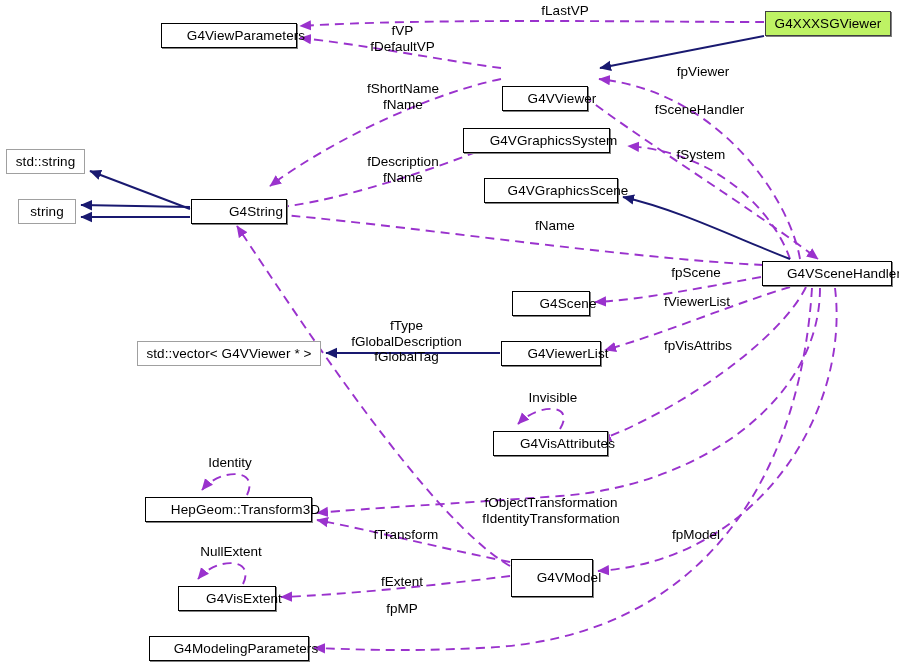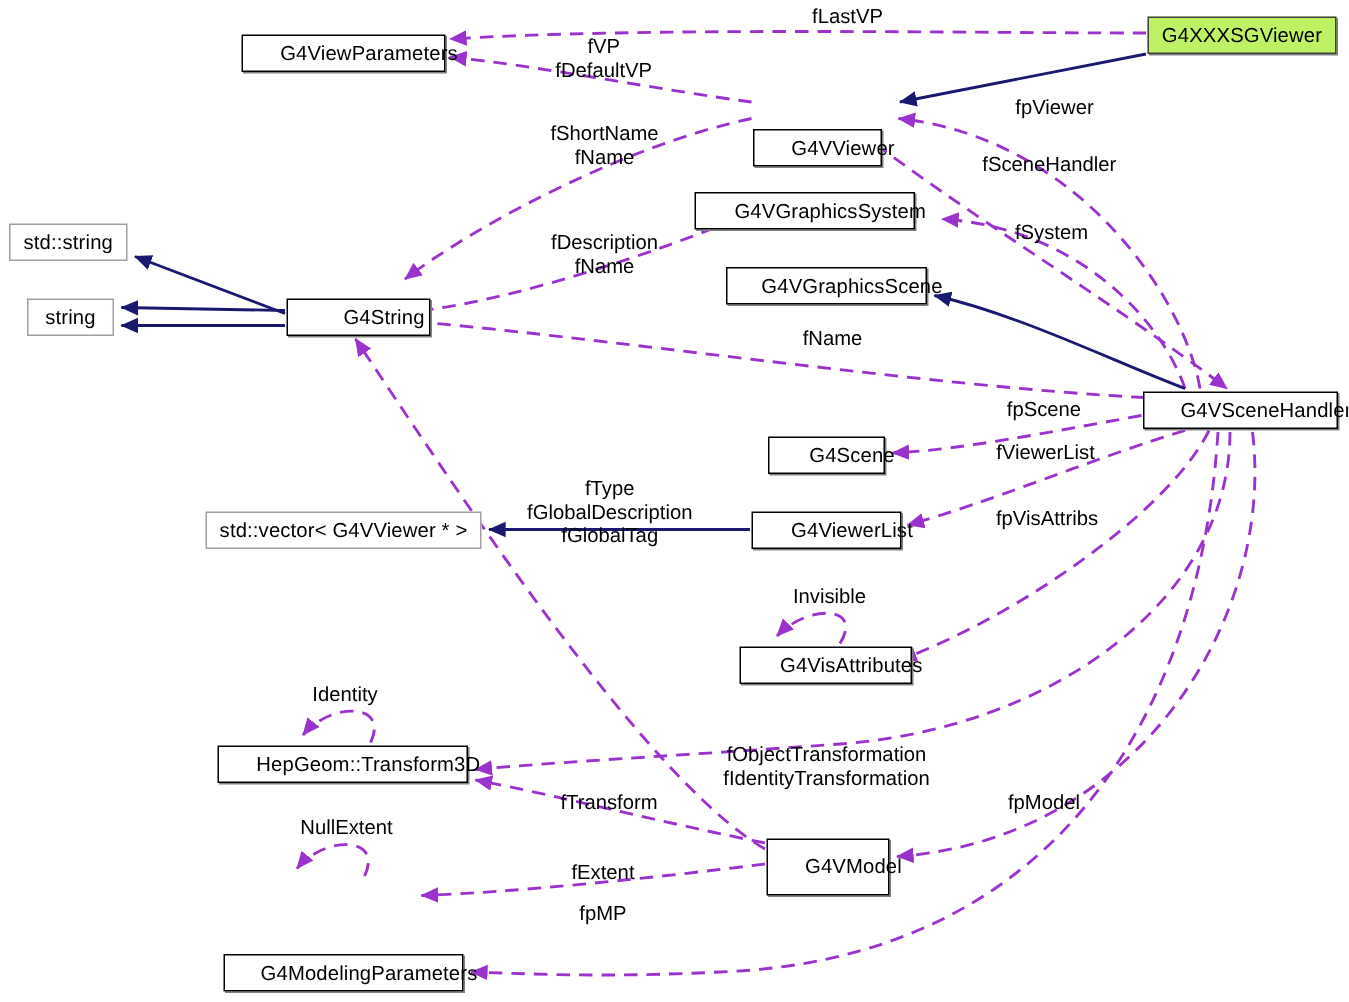--- a/index.html
+++ b/index.html
@@ -200,20 +200,23 @@
   </div>
 
   <div class="node solid" style="left:145px; top:497px; width:167px; height:25px;">
     <span class="node-label">HepGeom::Transform3D</span>
   </div>
 
   <div class="node solid" style="left:511px; top:559px; width:82px; height:38px;">
     <span class="node-label">G4VModel</span>
   </div>
 
+  <div class="node solid" style="left:178px; top:586px; width:98px; height:25px;">
+    <span class="node-label">G4VisExtent</span>
+  </div>
 
   <div class="node solid" style="left:149px; top:636px; width:160px; height:25px;">
     <span class="node-label">G4ModelingParameters</span>
   </div>
 
   <div class="edge-label" style="left:525px; top:3px; width:80px;"><span>fLastVP</span></div>
   <div class="edge-label" style="left:350px; top:23px; width:105px;"><span>fVP</span><span>fDefaultVP</span></div>
   <div class="edge-label" style="left:663px; top:64px; width:80px;"><span>fpViewer</span></div>
   <div class="edge-label" style="left:348px; top:81px; width:110px;"><span>fShortName</span><span>fName</span></div>
   <div class="edge-label" style="left:642px; top:102px; width:115px;"><span>fSceneHandler</span></div>

